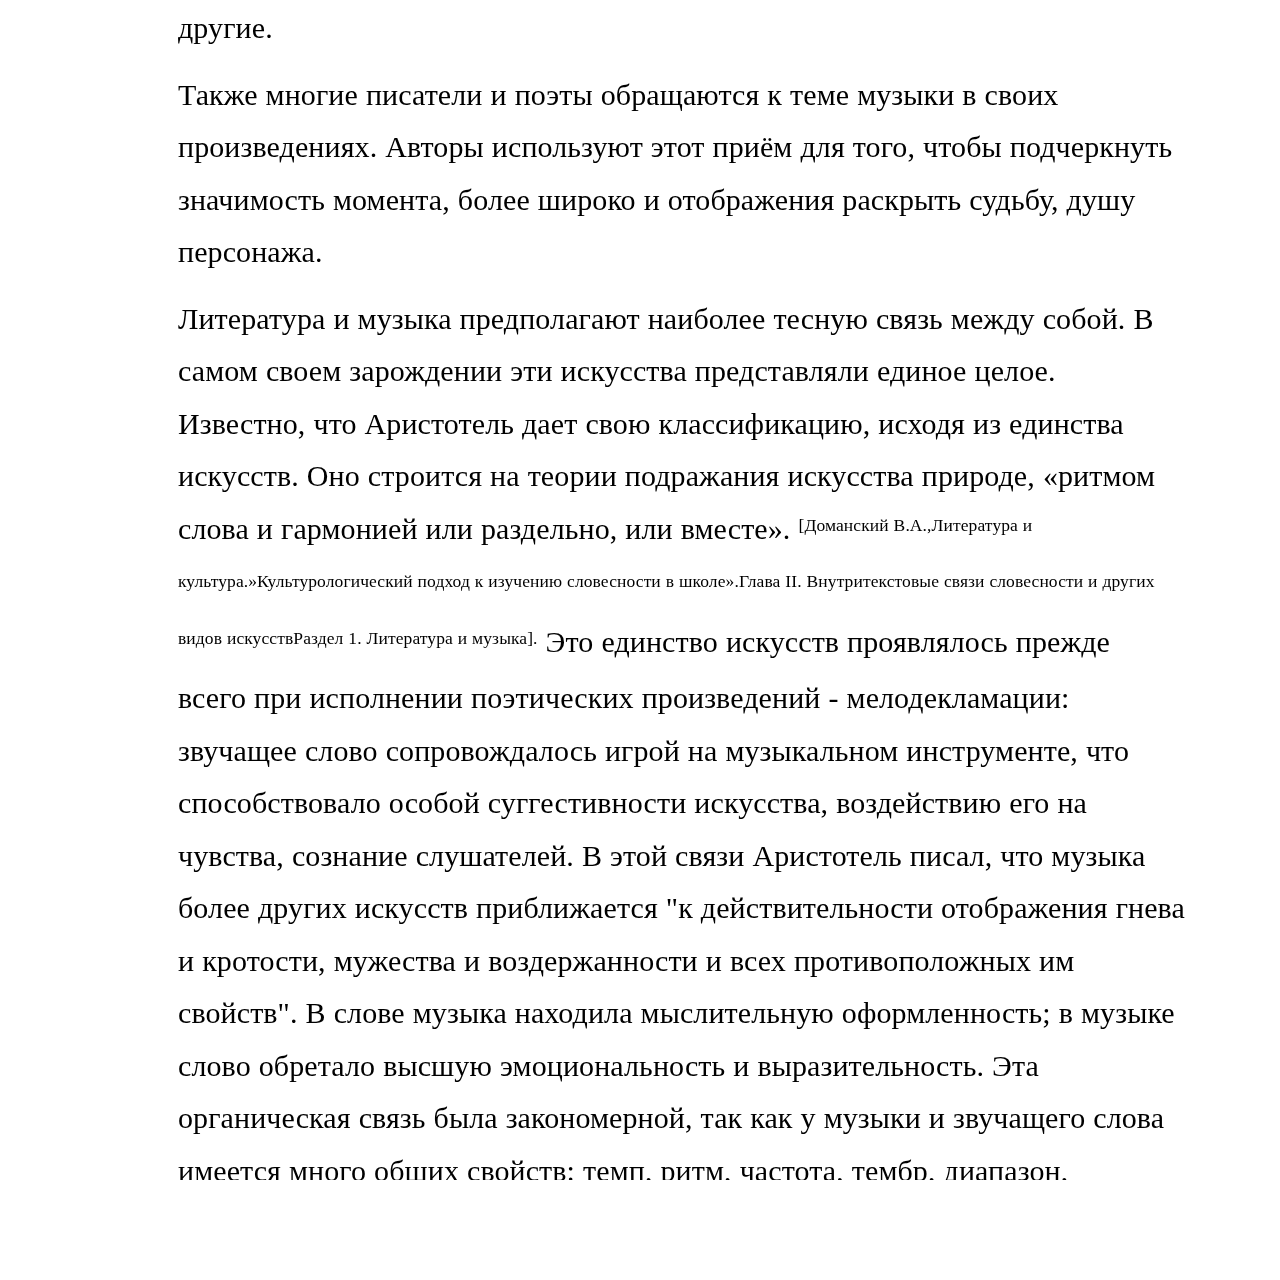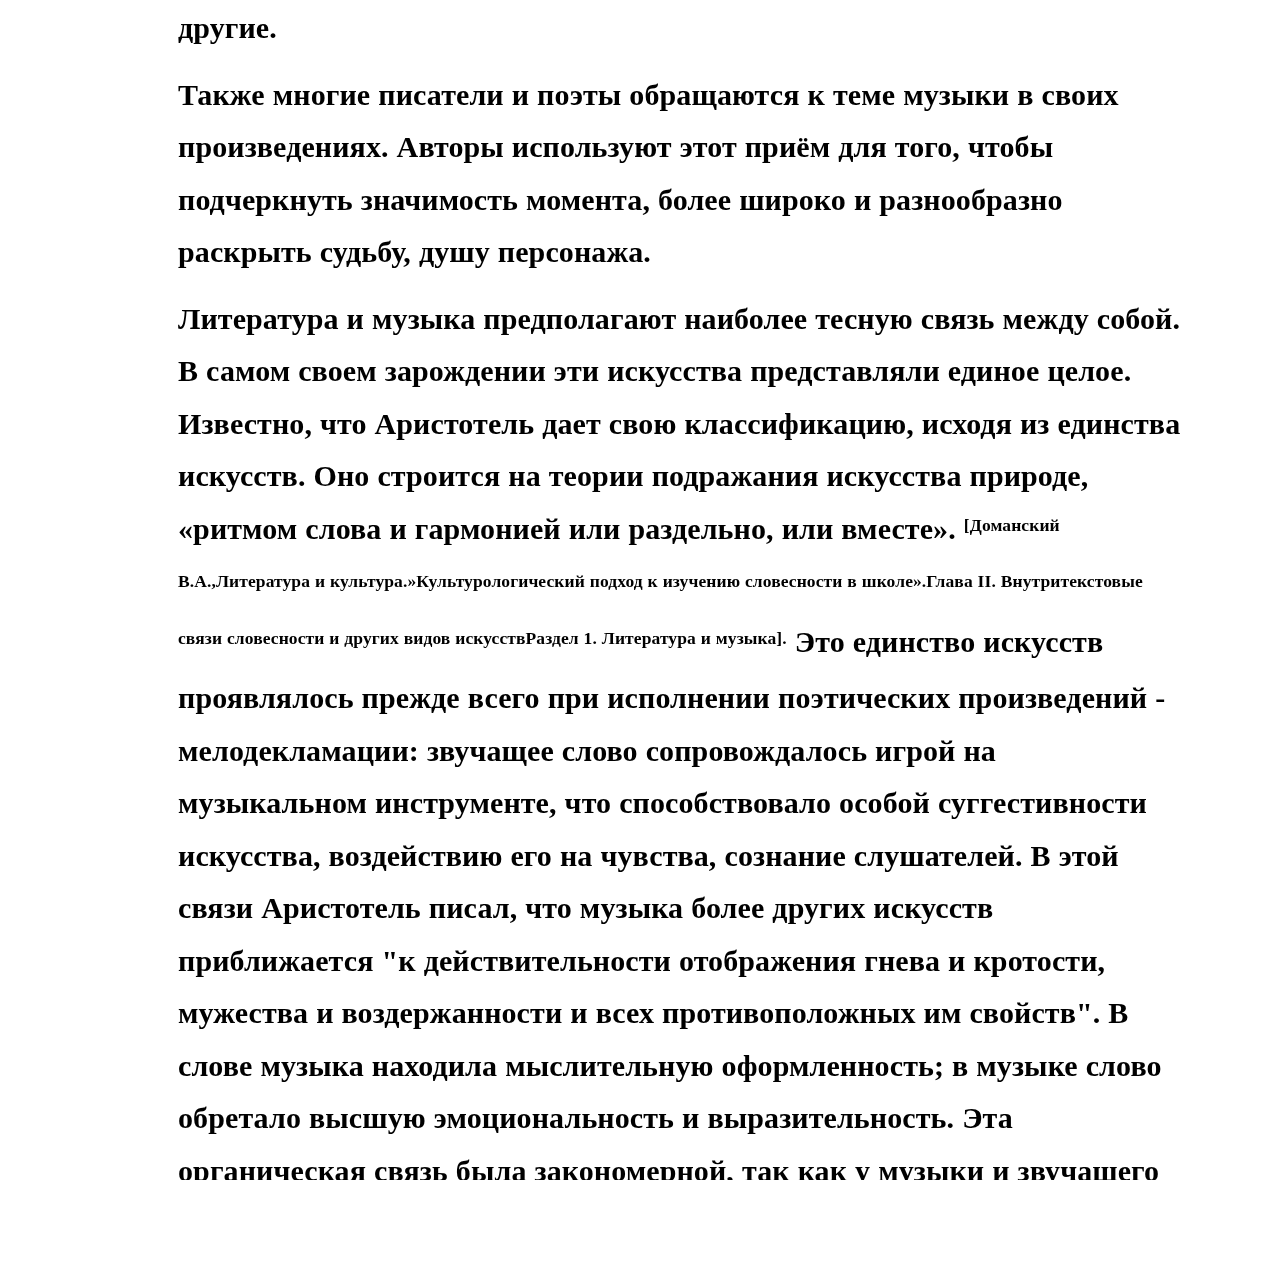--- a/index.html
+++ b/index.html
@@ -17,21 +17,20 @@
     -webkit-font-smoothing: antialiased;
   }
 
   .page {
     position: relative;
     width: 1280px;
     height: 1180px;
     box-sizing: border-box;
     padding: 12px;
     overflow: hidden;
-    font-weight: bold;
   }
 
   .doc-body {
     position: absolute;
     left: 178px;
     top: 2px;
     width: 1008px;
   }
 
   p.para {
@@ -58,18 +57,18 @@
   }
 </style>
 </head>
 <body>
 
 <div class="page">
   <div class="doc-body">
 
     <p class="para">другие.</p>
 
-    <p class="para">Также многие писатели и поэты обращаются к теме музыки в своих произведениях. Авторы используют этот приём для того, чтобы подчеркнуть значимость момента, более широко и разнообразно раскрыть судьбу, душу персонажа.</p>
+    <p class="para">Также многие писатели и поэты обращаются к теме музыки в своих произведениях. Авторы используют этот приём для того, чтобы подчеркнуть значимость момента, более широко и отображения раскрыть судьбу, душу персонажа.</p>
 
     <p class="para"><span>Литература и музыка предполагают наиболее тесную связь между собой. В самом своем зарождении эти искусства представляли единое целое. Известно, что Аристотель дает свою классификацию, исходя из единства искусств. Оно строится на теории подражания искусства природе, «ритмом слова и гармонией или раздельно, или вместе». </span><span class="footnote">[Доманский В.А.,Литература и культура.»Культурологический подход к изучению словесности в школе».Глава II. Внутритекстовые связи словесности и других видов искусствРаздел 1. Литература и музыка].</span><span> Это единство искусств проявлялось прежде всего при исполнении поэтических произведений - мелодекламации: звучащее слово сопровождалось игрой на музыкальном инструменте, что способствовало особой суггестивности искусства, воздействию его на чувства, сознание слушателей. В этой связи Аристотель писал, что музыка более других искусств приближается "к действительности отображения гнева и кротости, мужества и воздержанности и всех противоположных им свойств". В слове музыка находила мыслительную оформленность; в музыке слово обретало высшую эмоциональность и выразительность. Эта органическая связь была закономерной, так как у музыки и звучащего слова имеется много общих свойств: темп, ритм, частота, тембр, диапазон, эмоциональность, певучесть, мелодичность. Передавая чувства, настроения, переживания человека, музыка как бы следует интонациям речи. Это и</span></p>
 
   </div>
 </div>
 
 </body></html>

